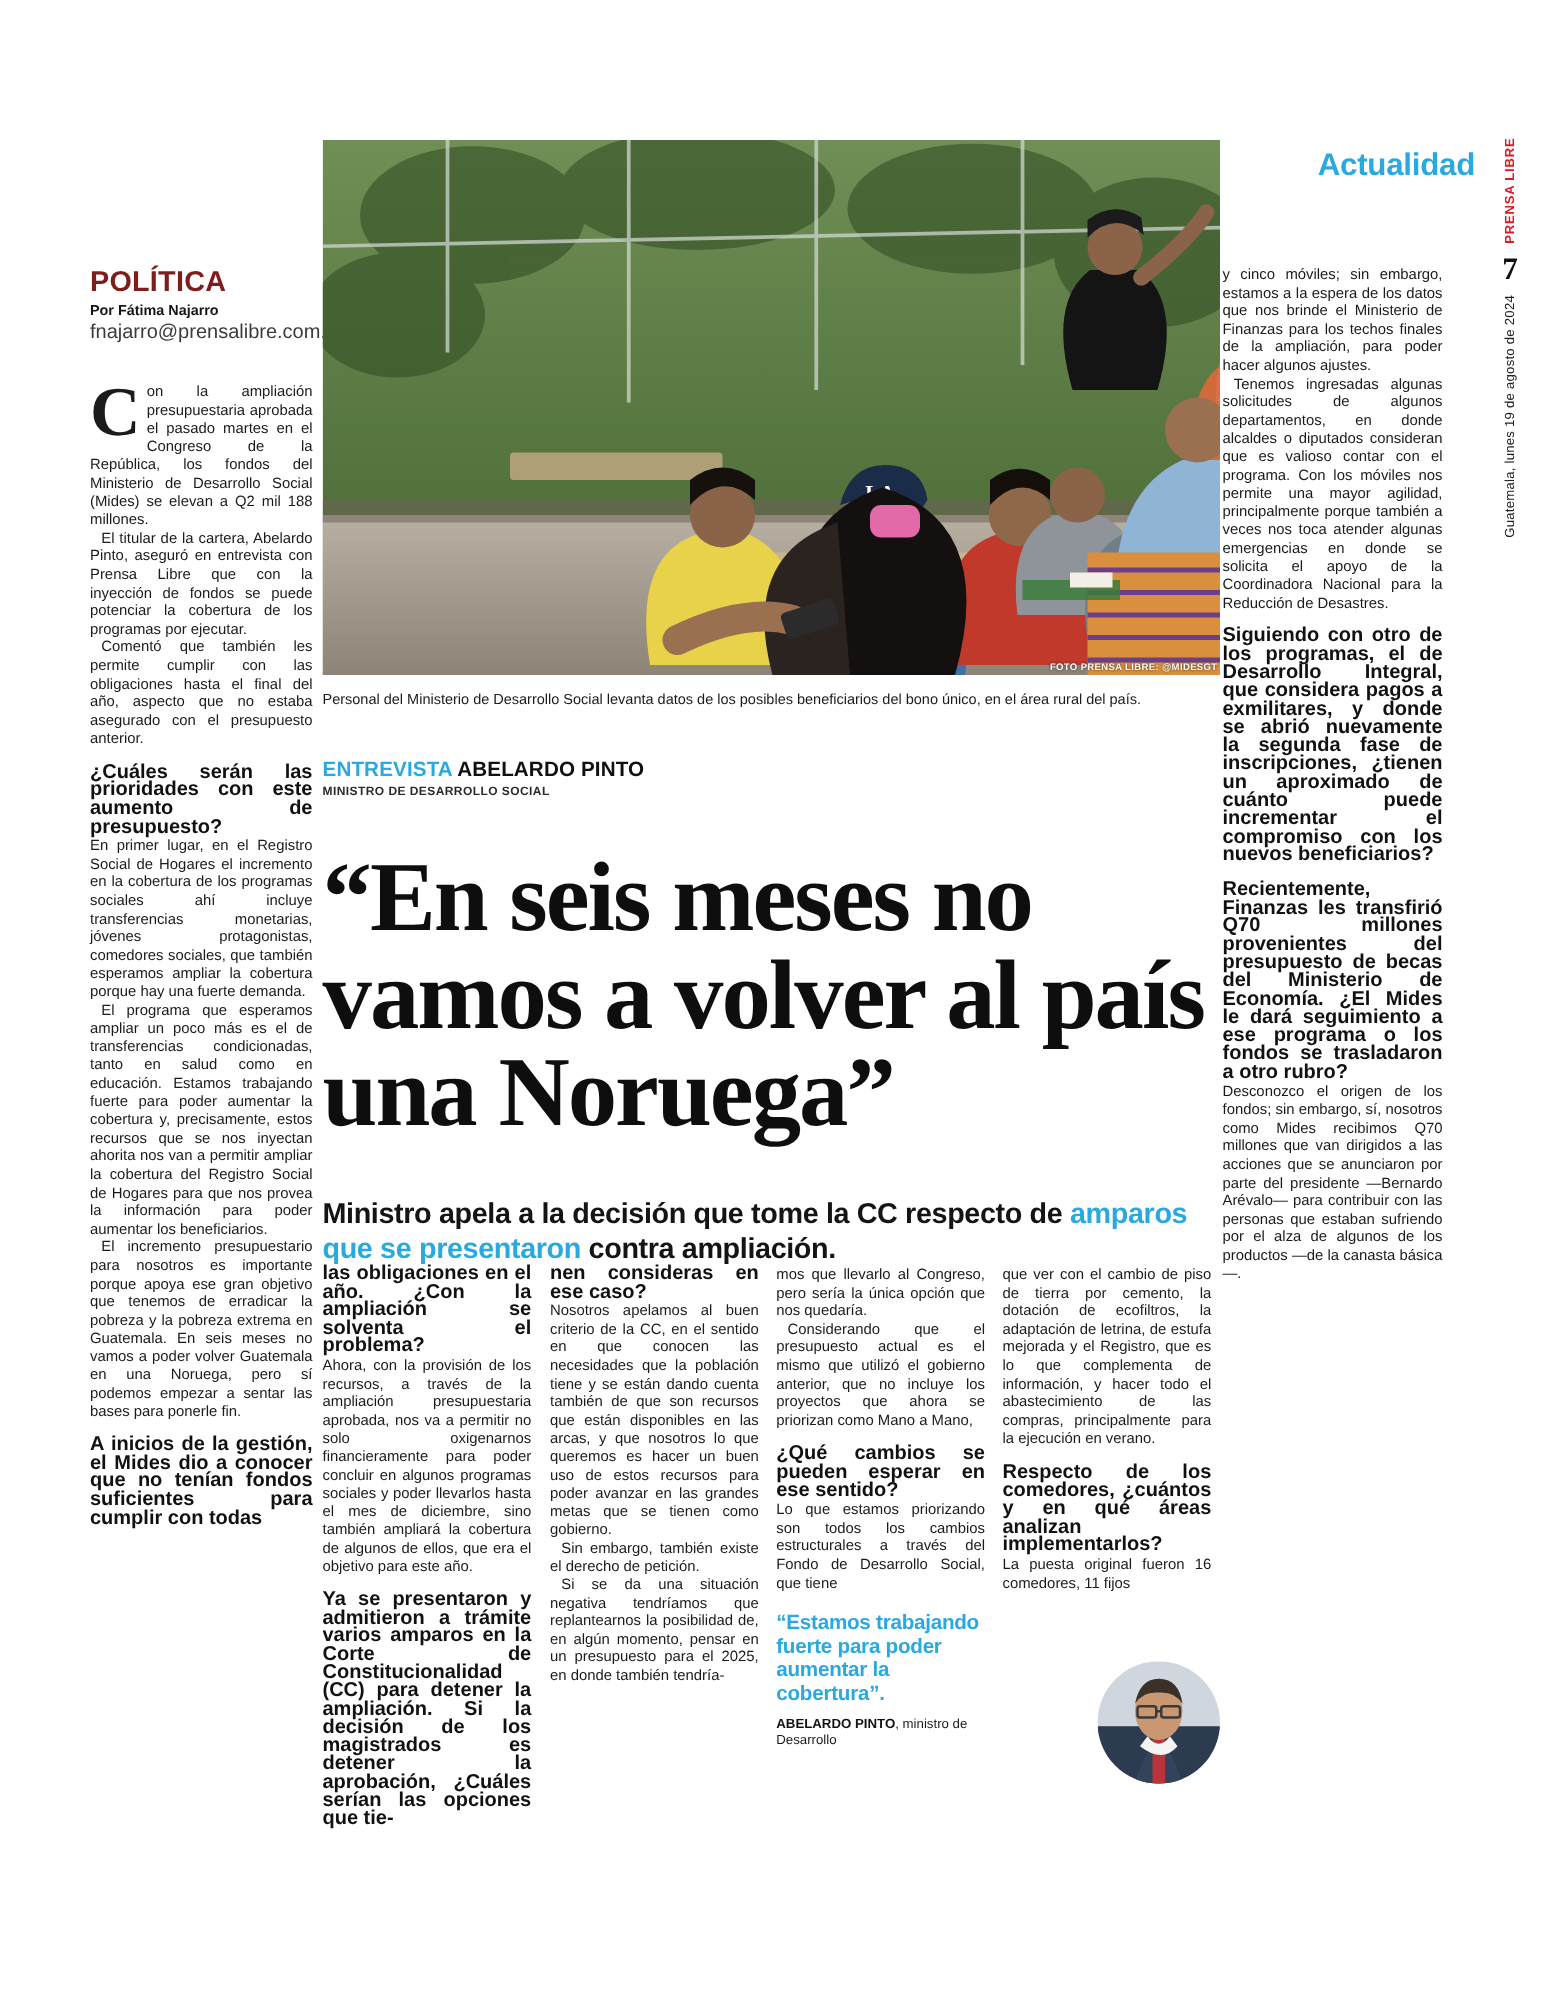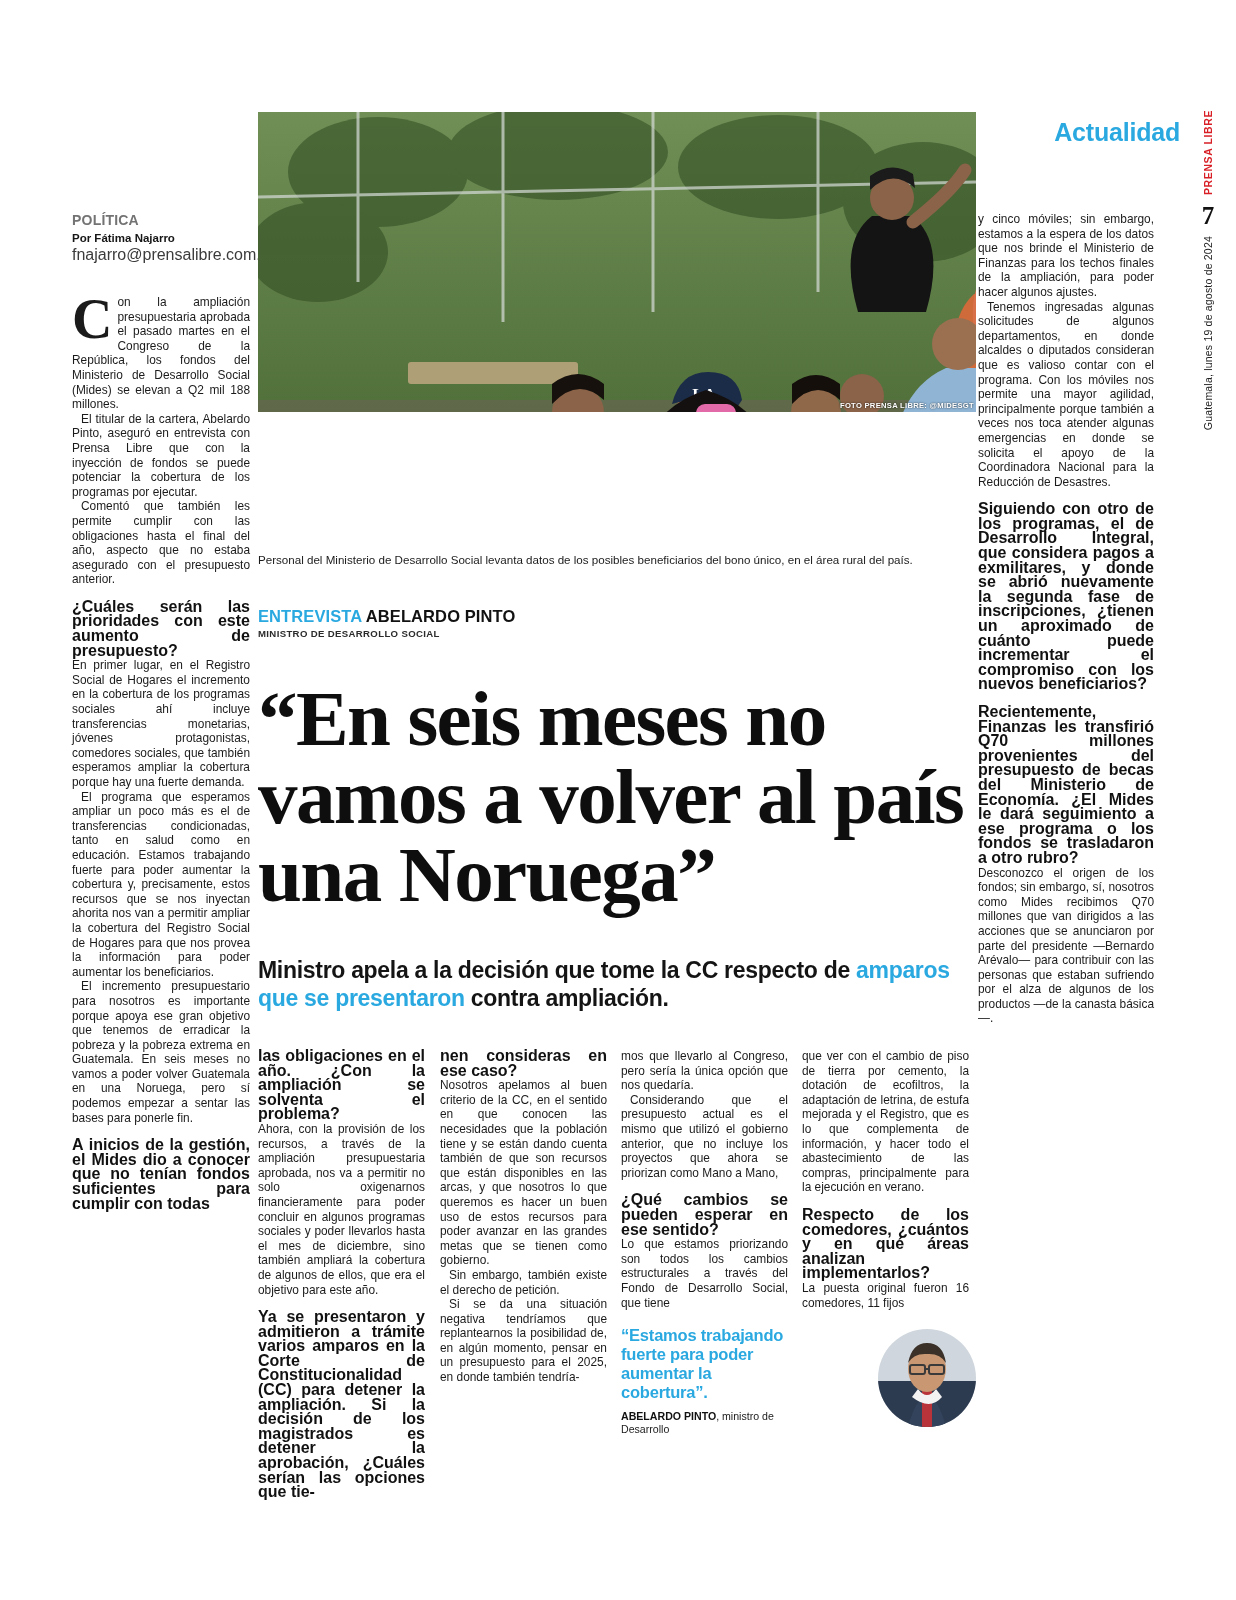--- a/index.html
+++ b/index.html
@@ -40,21 +40,21 @@
   
   .actualidad {
     position: absolute; right: 56px; top: 118px;
     font-size: 25px; font-weight: bold; color: #2aa8e0;
     letter-spacing: -.2px;
   }
 
   
   .leftcol { position: absolute; left: 72px; top: 212px; width: 178px; }
   .politica {
-    color: #737373; font-weight: bold; font-size: 14px;
+    color: #7f1d1d; font-weight: bold; font-size: 23px;
     letter-spacing: .2px; margin-bottom: 4px;
   }
   .byline { font-weight: bold; font-size: 11.5px; color: #161616; margin-bottom: 2px; }
   .mail { font-size: 16px; color: #3b3b3b; margin-bottom: 31px; }
 
   .body-p {
     font-size: 11.9px; line-height: 14.6px; text-align: justify;
     color: #1b1b1b; hyphens: none;
   }
   .body-p + .body-p { text-indent: 9px; }
@@ -67,21 +67,21 @@
   .dropcap::first-letter {
     float: left;
     font-family: "Liberation Serif", serif;
     font-weight: bold;
     font-size: 56px;
     line-height: 44px;
     padding: 2px 5px 0 0;
   }
 
   
-  .photo-wrap { position: absolute; left: 258px; top: 112px; width: 718px; height: 300px; }
+  .photo-wrap { position: absolute; left: 258px; top: 112px; width: 718px; height: 428px; }
   .photo { position: absolute; inset: 0; overflow: hidden; }
   .photo svg { display: block; }
   .photo-credit {
     position: absolute; right: 2px; bottom: 2px;
     font-size: 7.6px; font-weight: bold; color: #fff;
     letter-spacing: .3px; text-shadow: 0 0 2px rgba(0,0,0,.8);
   }
   .caption {
     position: absolute; left: 258px; top: 552px; width: 718px;
     font-size: 11.6px; line-height: 15px; color: #1b1b1b;
@@ -110,21 +110,21 @@
   }
   .subhead {
     position: absolute; left: 258px; top: 956px; width: 722px;
     font-size: 23px; line-height: 28px; font-weight: bold;
     color: #141414; letter-spacing: -.3px;
   }
   .subhead .hl { color: #2aa8e0; }
 
   
   .cols { position: absolute; left: 258px; top: 1012px; width: 722px; height: 470px; }
-  .col { position: absolute; top: 0; width: 167px; margin-top: 37px; }
+  .col { position: absolute; top: 0; width: 167px; }
   .c1 { left: 0; }
   .c2 { left: 182px; }
   .c3 { left: 363px; }
   .c4 { left: 544px; }
 
   .pull {
     margin-top: 16px; color: #2aa8e0; font-weight: bold;
     font-size: 16.5px; line-height: 19px; letter-spacing: -.2px;
   }
   .pull-attr { margin-top: 8px; font-size: 10.6px; line-height: 13px; color: #1b1b1b; }

